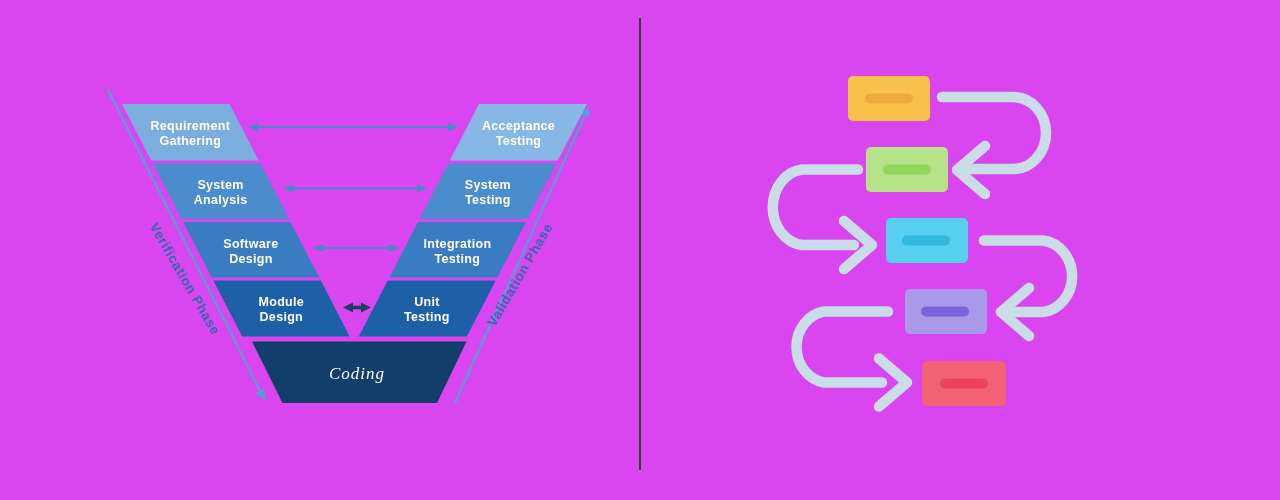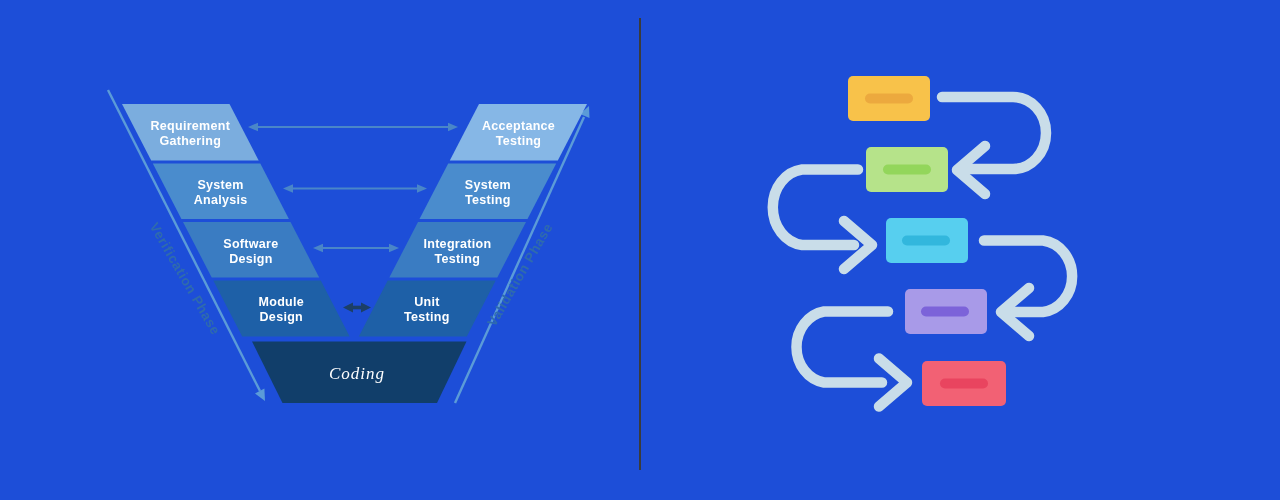--- a/index.html
+++ b/index.html
@@ -1,16 +1,16 @@
 <!DOCTYPE html>
 <html><head>
 <meta charset="utf-8">
 <style>
   html,body{margin:0;padding:0;background:#ffffff;}
-  .canvas{position:relative;width:1280px;height:500px;background:#1d4ed8;overflow:hidden;
+  .canvas{position:relative;width:1280px;height:500px;background:#d946ef;overflow:hidden;
           font-family:"Liberation Sans",sans-serif;}
   svg{display:block;}
   .seg-label{font-family:"Liberation Sans",sans-serif;font-size:12.5px;font-weight:bold;
              fill:#ffffff;text-anchor:middle;letter-spacing:0.3px;}
   .coding-label{font-family:"Liberation Serif",serif;font-style:italic;font-size:17px;
                 fill:#ffffff;text-anchor:middle;letter-spacing:1px;}
   .phase-label{font-family:"Liberation Sans",sans-serif;font-size:13.5px;font-weight:bold;
                text-anchor:middle;letter-spacing:0.6px;}
   .conn{stroke-width:2.2;}
   .conn-thick{stroke-width:3.6;}

